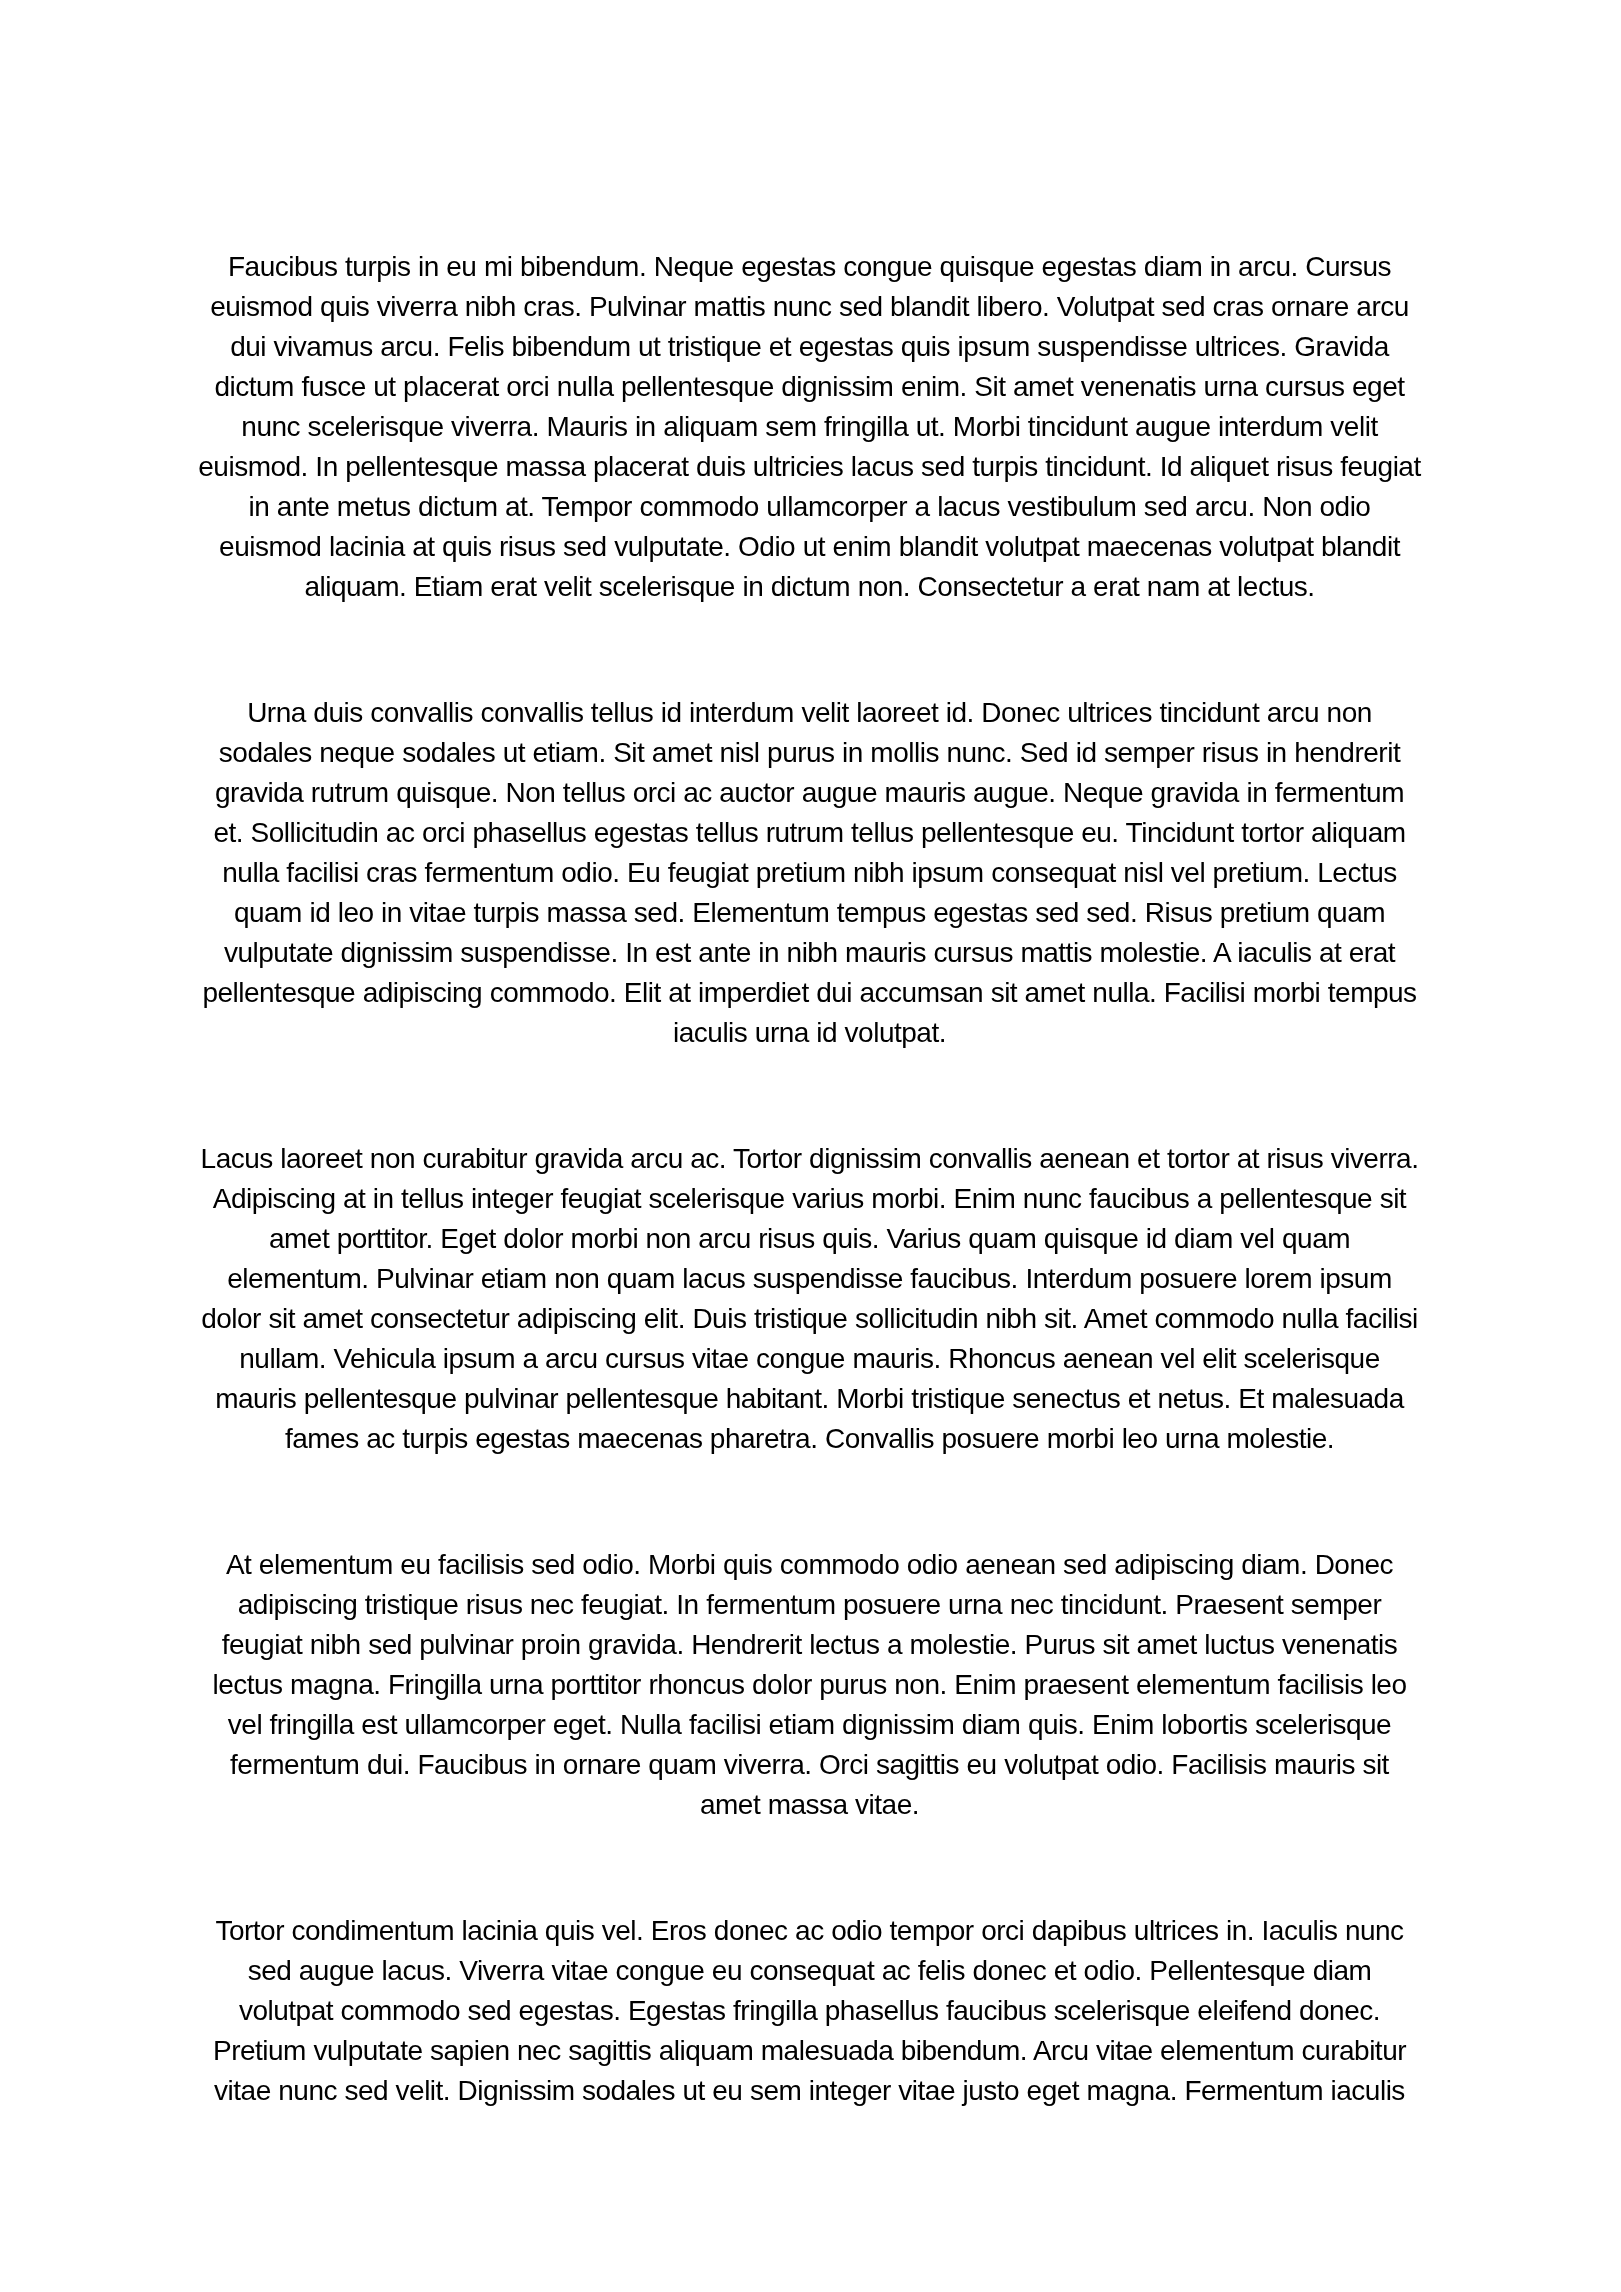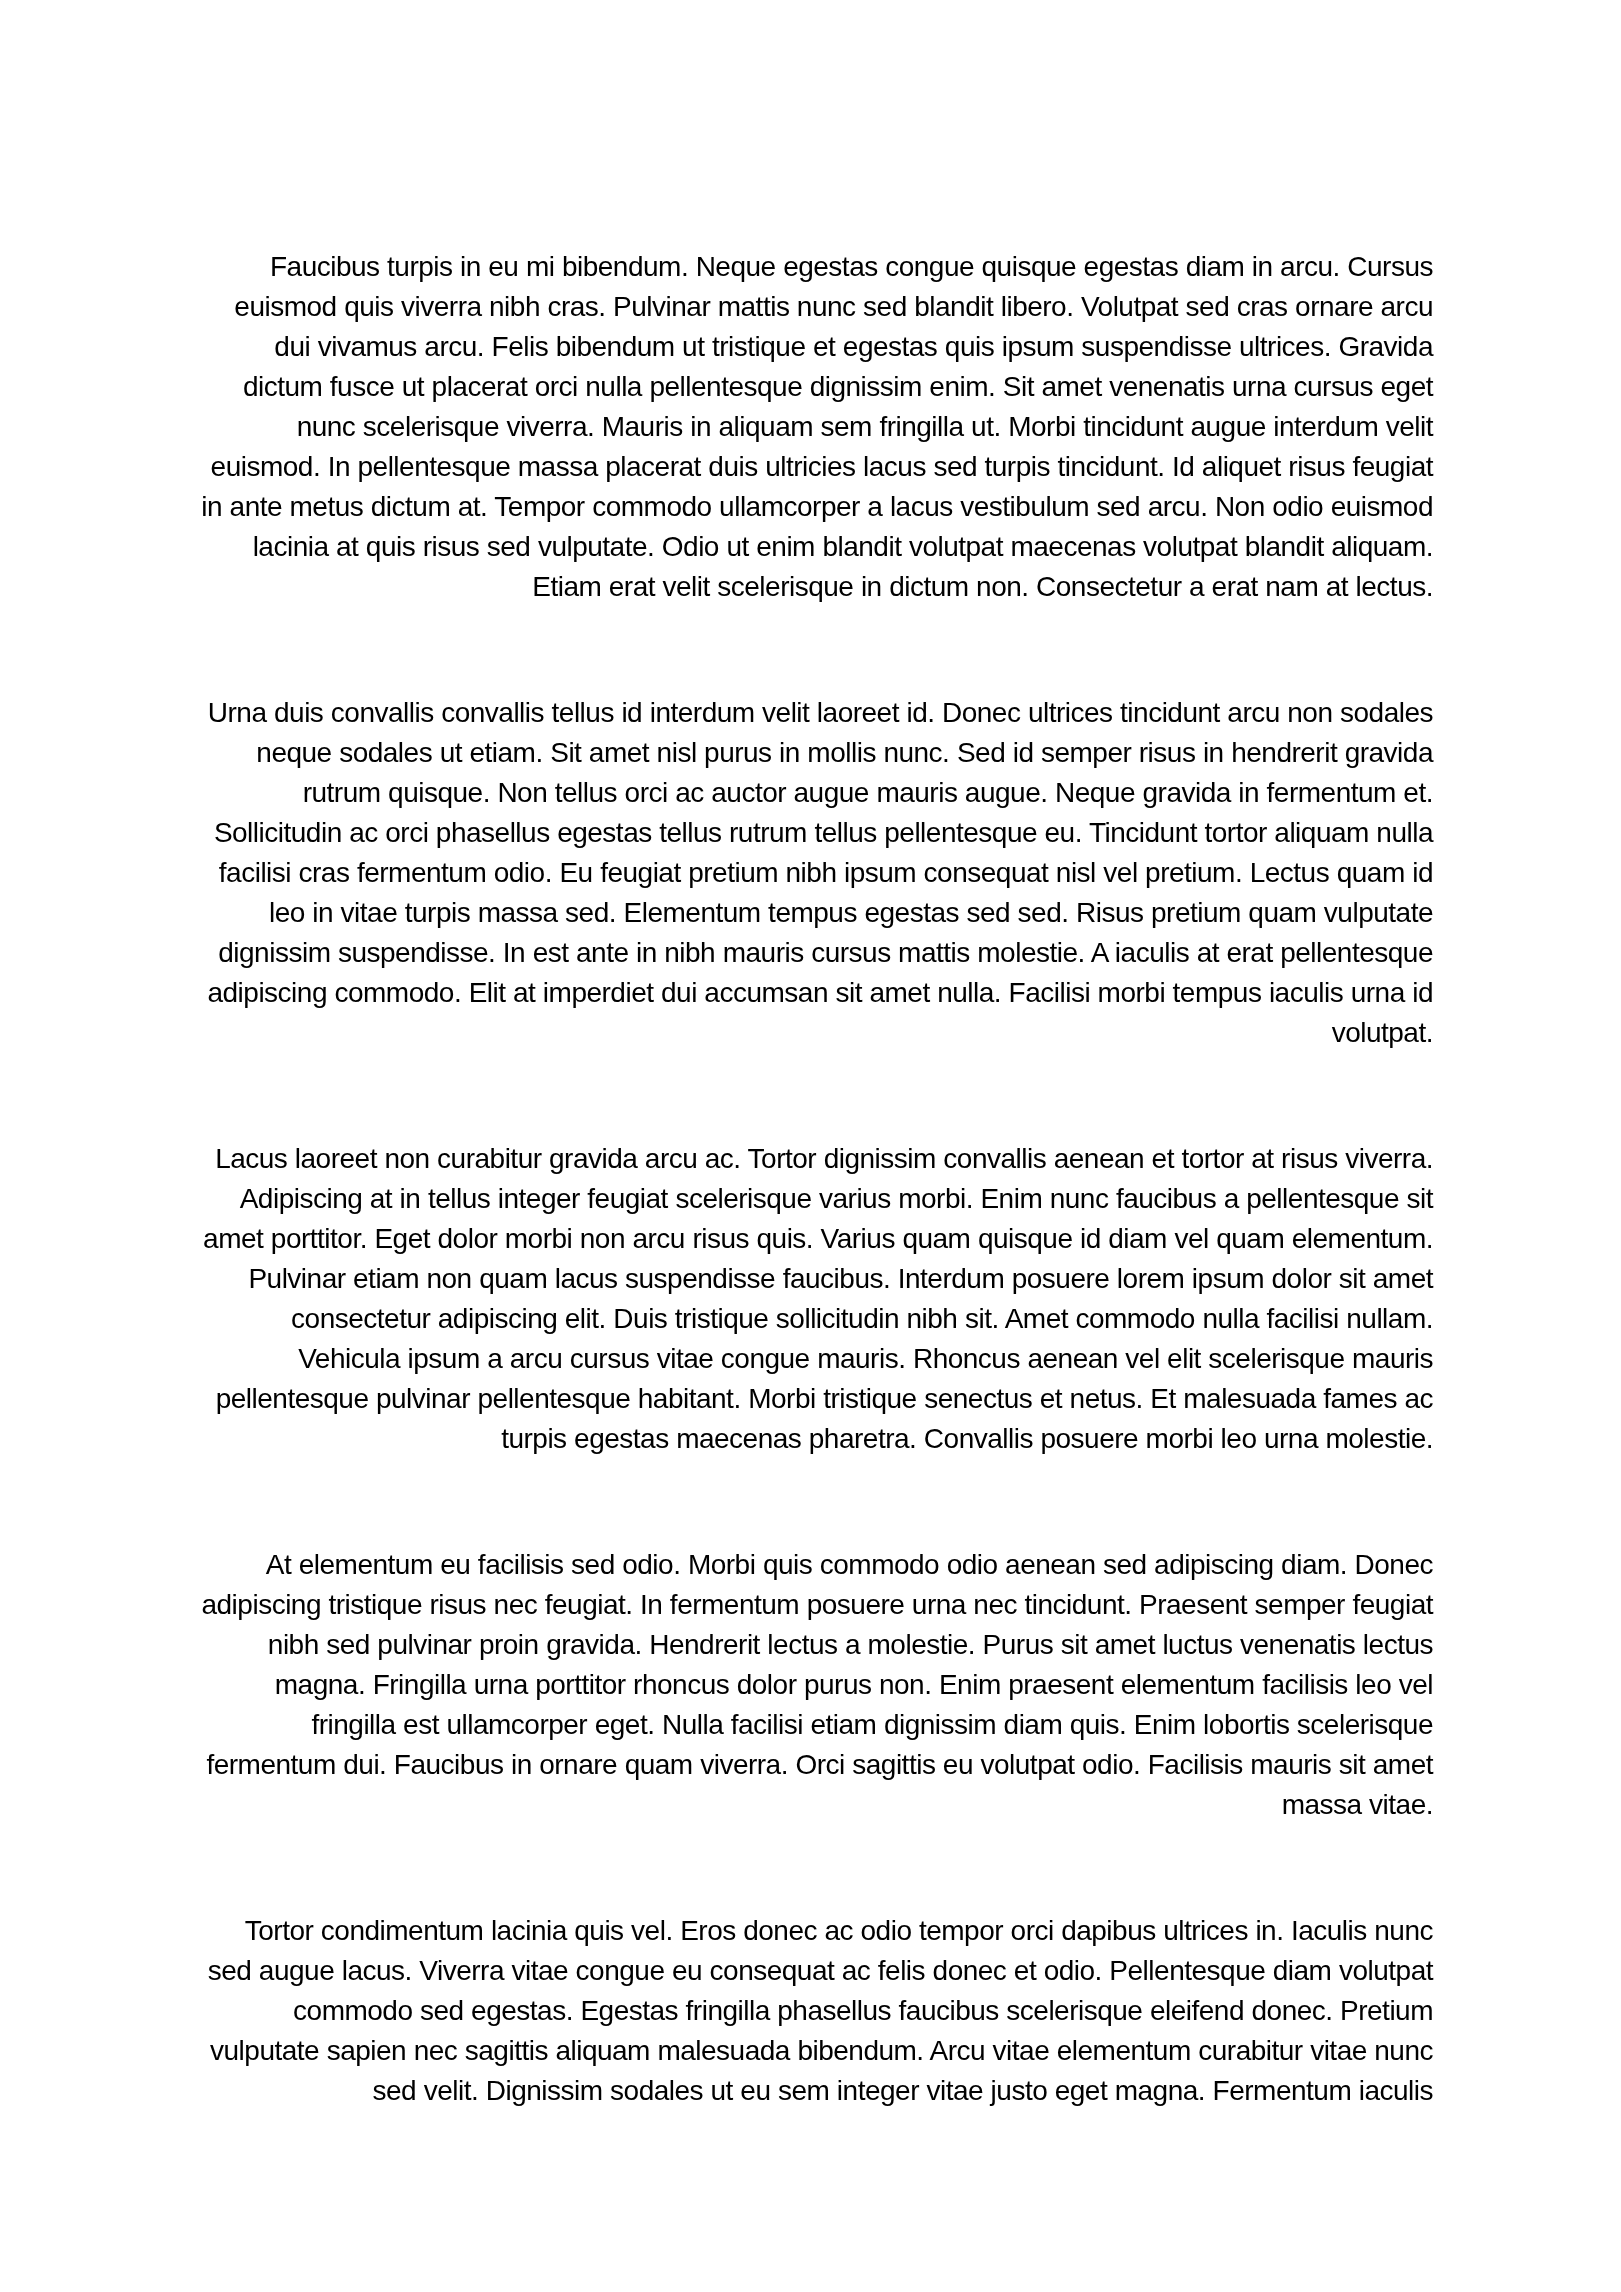--- a/index.html
+++ b/index.html
@@ -14,27 +14,27 @@
     position: relative;
   }
   .page {
     box-sizing: border-box;
     width: 1621px;
     height: 2293px;
     background: #ffffff;
     padding: 247px 188px 0 197px;
   }
   .body-text p {
-    margin: 0 0 86px 0;
+    margin: 0 11px 86px 0;
     font-family: "Liberation Sans", sans-serif;
     font-size: 28px;
     line-height: 40px;
     letter-spacing: -0.5px;
     color: #000000;
-    text-align: right;
+    text-align: center;
     word-spacing: 0.2px;
   }
 </style>
 </head>
 <body>
 
 <div class="page">
   <div class="body-text">
     <p>Faucibus turpis in eu mi bibendum. Neque egestas congue quisque egestas diam in arcu. Cursus euismod quis viverra nibh cras. Pulvinar mattis nunc sed blandit libero. Volutpat sed cras ornare arcu dui vivamus arcu. Felis bibendum ut tristique et egestas quis ipsum suspendisse ultrices. Gravida dictum fusce ut placerat orci nulla pellentesque dignissim enim. Sit amet venenatis urna cursus eget nunc scelerisque viverra. Mauris in aliquam sem fringilla ut. Morbi tincidunt augue interdum velit euismod. In pellentesque massa placerat duis ultricies lacus sed turpis tincidunt. Id aliquet risus feugiat in ante metus dictum at. Tempor commodo ullamcorper a lacus vestibulum sed arcu. Non odio euismod lacinia at quis risus sed vulputate. Odio ut enim blandit volutpat maecenas volutpat blandit aliquam. Etiam erat velit scelerisque in dictum non. Consectetur a erat nam at lectus.</p>
     <p>Urna duis convallis convallis tellus id interdum velit laoreet id. Donec ultrices tincidunt arcu non sodales neque sodales ut etiam. Sit amet nisl purus in mollis nunc. Sed id semper risus in hendrerit gravida rutrum quisque. Non tellus orci ac auctor augue mauris augue. Neque gravida in fermentum et. Sollicitudin ac orci phasellus egestas tellus rutrum tellus pellentesque eu. Tincidunt tortor aliquam nulla facilisi cras fermentum odio. Eu feugiat pretium nibh ipsum consequat nisl vel pretium. Lectus quam id leo in vitae turpis massa sed. Elementum tempus egestas sed sed. Risus pretium quam vulputate dignissim suspendisse. In est ante in nibh mauris cursus mattis molestie. A iaculis at erat pellentesque adipiscing commodo. Elit at imperdiet dui accumsan sit amet nulla. Facilisi morbi tempus iaculis urna id volutpat.</p>

